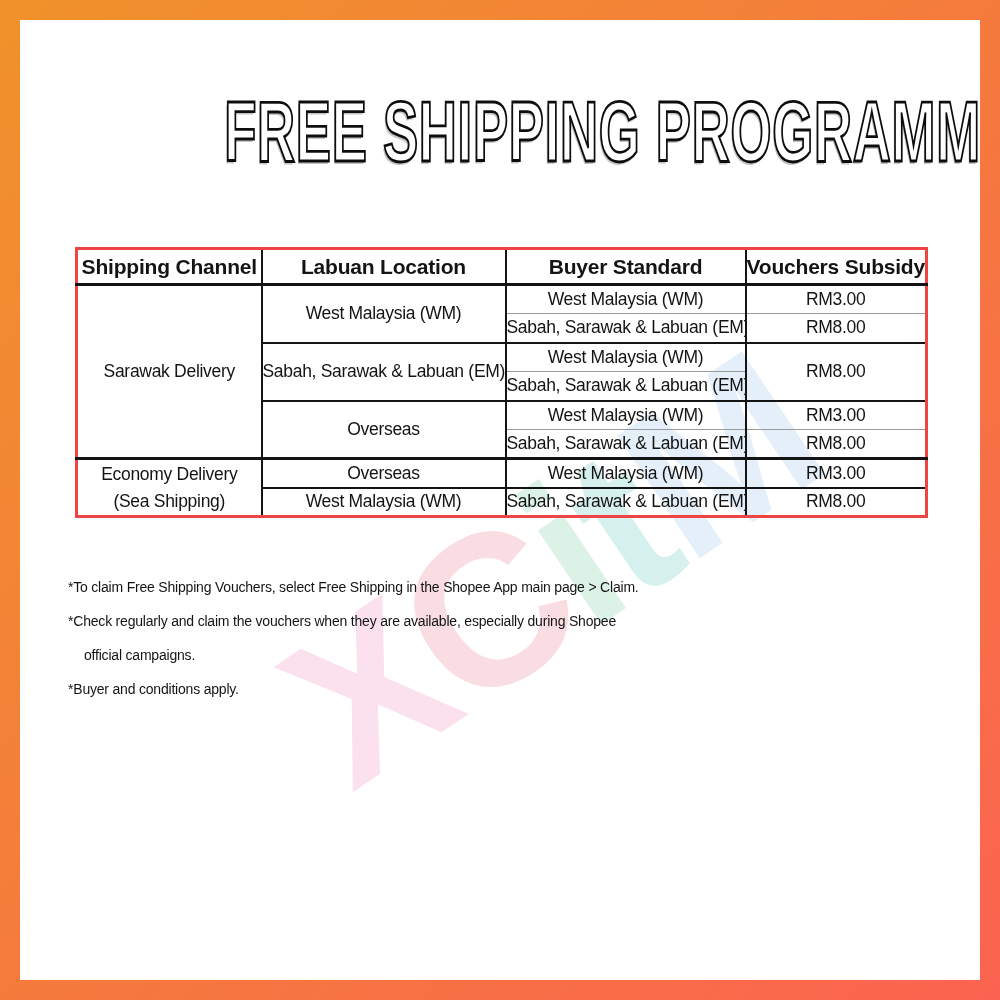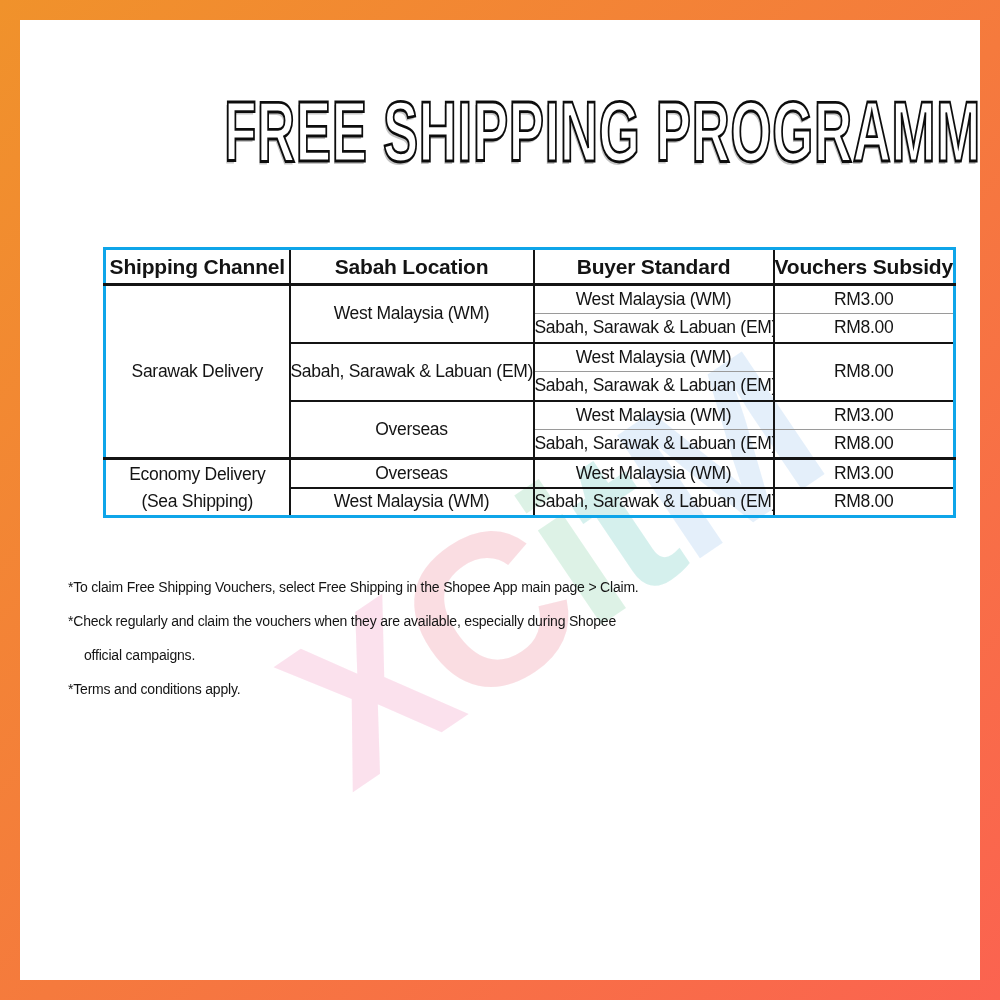--- a/index.html
+++ b/index.html
@@ -66,21 +66,21 @@
     width: 850px;
     font-stretch: condensed;
     color: #141414;
   }
   table.subsidy th, table.subsidy td {
     text-align: center;
     vertical-align: middle;
     overflow: hidden;
     white-space: nowrap;
   }
-  table.subsidy { border: 3px solid #0ea5e9; margin-left: 28px; }
+  table.subsidy { border: 3px solid #ef4444; }
   table.subsidy th {
     font-size: 21px;
     font-weight: 700;
     height: 36px;
     border-left: 2px solid #141414;
     border-bottom: 3px solid #141414;
     letter-spacing: -0.2px;
   }
   table.subsidy td {
     font-size: 17.5px;
@@ -129,21 +129,21 @@
       <table class="subsidy">
         <colgroup>
           <col style="width:185px">
             <col style="width:244px">
             <col style="width:240px">
             <col style="width:181px">
         </colgroup>
         <thead>
           <tr>
             <th>Shipping Channel</th>
-            <th>Sabah Location</th>
+            <th>Labuan Location</th>
             <th>Buyer Standard</th>
             <th>Vouchers Subsidy</th>
           </tr>
         </thead>
         <tbody>
           <tr>
             <td class="channel-cell" rowspan="6">Sarawak Delivery</td>
             <td rowspan="2">West Malaysia (WM)</td>
             <td>West Malaysia (WM)</td>
             <td>RM3.00</td>
@@ -182,17 +182,17 @@
             <td>RM8.00</td>
           </tr>
         </tbody>
       </table>
     </div>
 
     <div class="notes">
       <div class="note-line">*To claim Free Shipping Vouchers, select Free Shipping in the Shopee App main page &gt; Claim.</div>
       <div class="note-line">*Check regularly and claim the vouchers when they are available, especially during Shopee</div>
       <div class="note-line indent">official campaigns.</div>
-      <div class="note-line">*Terms and conditions apply.</div>
+      <div class="note-line">*Buyer and conditions apply.</div>
     </div>
 
   </div>
 </div>
 
 </body></html>

